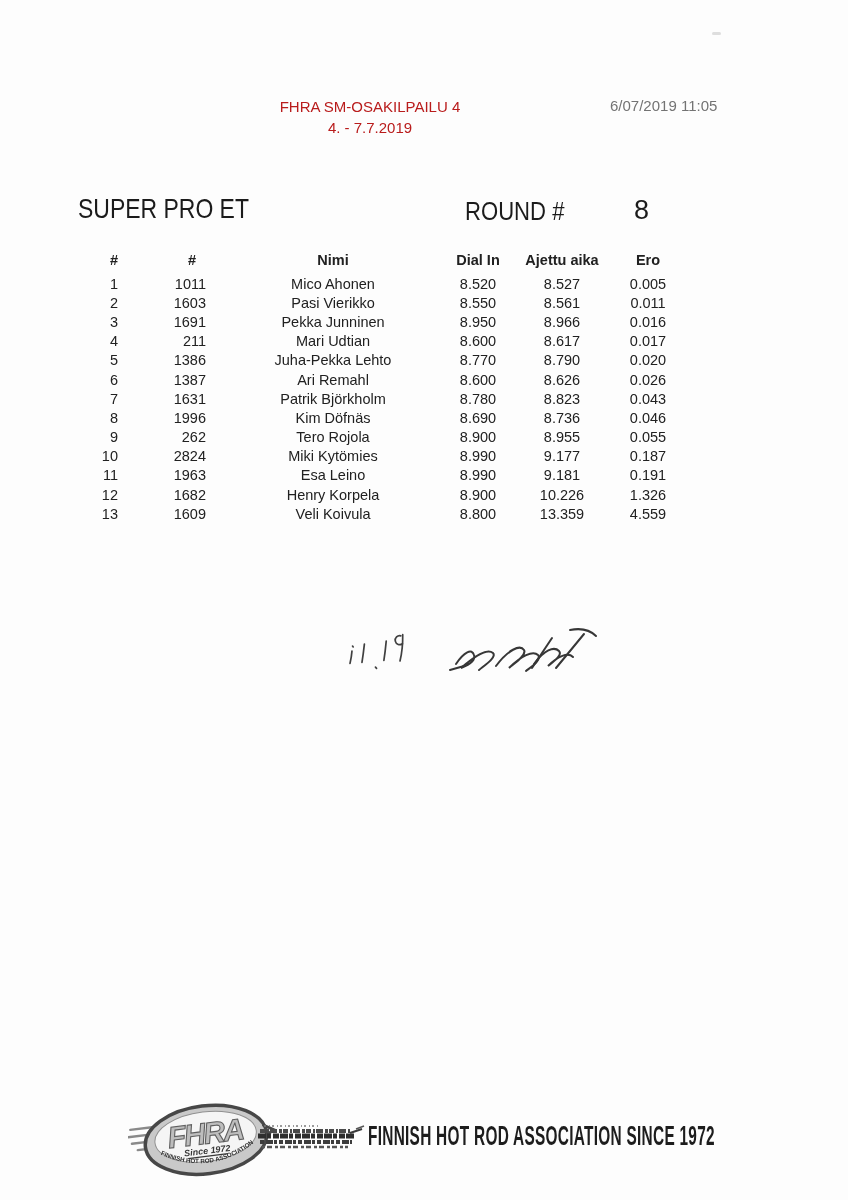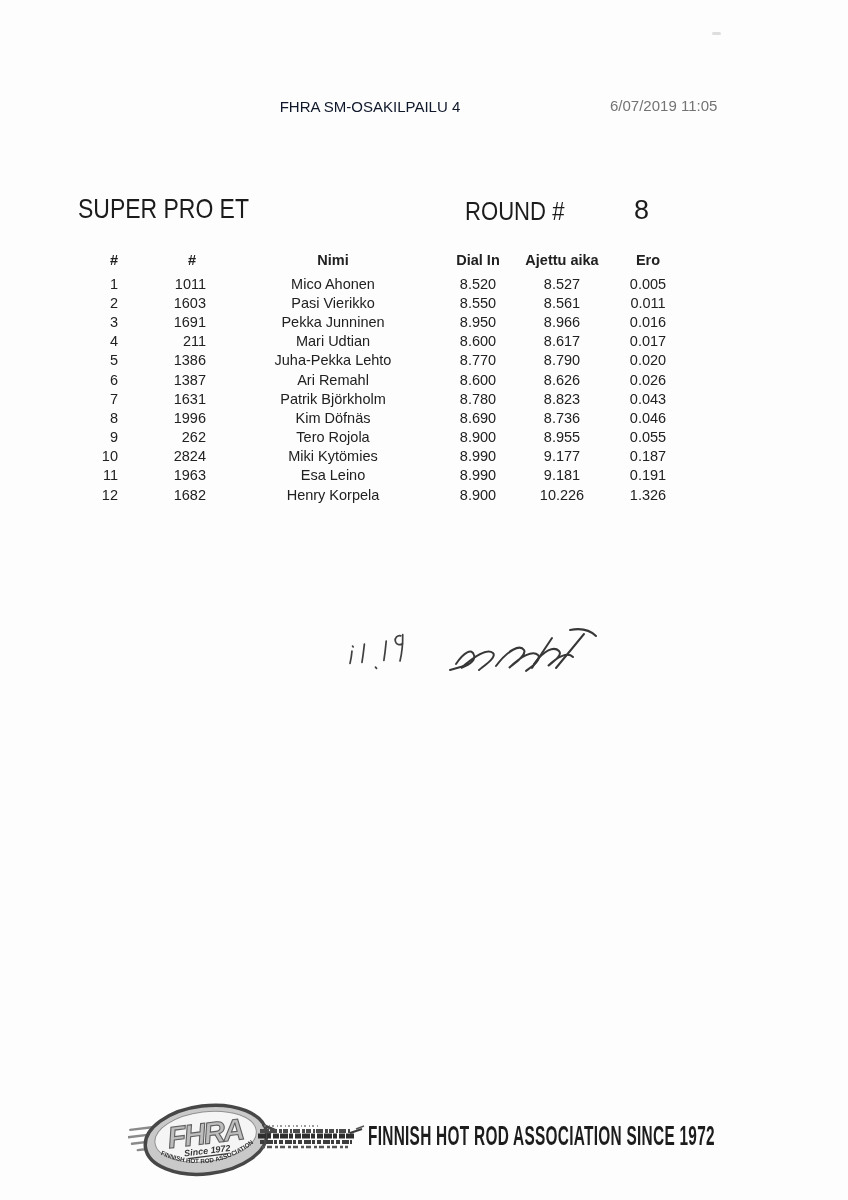--- a/index.html
+++ b/index.html
@@ -9,21 +9,21 @@
     font-family:"Liberation Sans","DejaVu Sans",sans-serif;
     color:#212121;
     position:relative;
     overflow:hidden;
   }
   .page{position:relative;width:848px;height:1200px;}
 
   
   .doc-header-center{
     position:absolute;top:96px;left:240px;width:260px;
-    text-align:center;font-size:15px;line-height:21px;color:#0f172a;
+    text-align:center;font-size:15px;line-height:21px;color:#b91c1c;
   }
   .doc-header-date{
     position:absolute;top:97px;left:610px;font-size:15px;color:#737373;
   }
 
   
   .class-title{
     position:absolute;top:193px;left:78px;
     font-size:28px;letter-spacing:0px;color:#1b1b1b;
     transform:scaleX(.82);transform-origin:left top;white-space:nowrap;
@@ -71,20 +71,21 @@
     background:#b9b9b9;opacity:.45;border-radius:2px;
   }
 </style>
 </head>
 <body>
 
 <div class="page">
 
   <div class="doc-header-center">
     <div>FHRA SM-OSAKILPAILU 4</div>
+    <div>4. - 7.7.2019</div>
   </div>
   <div class="doc-header-date">6/07/2019 11:05</div>
 
   <div class="class-title">SUPER PRO ET</div>
   <div class="round-label">ROUND #</div>
   <div class="round-number">8</div>
 
   <div class="results">
     <div class="trow thead">
       <div class="cell c-place">#</div>
@@ -183,20 +184,28 @@
           <div class="cell c-time">9.181</div>
           <div class="cell c-ero">0.191</div>
         </div>
         <div class="trow">
           <div class="cell c-place">12</div>
           <div class="cell c-car">1682</div>
           <div class="cell c-name">Henry Korpela</div>
           <div class="cell c-dial">8.900</div>
           <div class="cell c-time">10.226</div>
           <div class="cell c-ero">1.326</div>
+        </div>
+        <div class="trow">
+          <div class="cell c-place">13</div>
+          <div class="cell c-car">1609</div>
+          <div class="cell c-name">Veli Koivula</div>
+          <div class="cell c-dial">8.800</div>
+          <div class="cell c-time">13.359</div>
+          <div class="cell c-ero">4.559</div>
         </div>
       </div>
   </div>
 
   <svg class="handwriting" viewBox="0 0 270 64" aria-label="11.19">
     <g transform="rotate(-5 50 30)" stroke="#262626" stroke-width="1.7" fill="none" stroke-linecap="round" opacity=".88">
       <path d="M15,23 l0.6,0.9"></path>
       <path d="M14,28 q-1,6 -3,12"></path>
       <path d="M27,22 q-2,10 -4,18"></path>
       <path d="M36,46 l1,1.3"></path>

